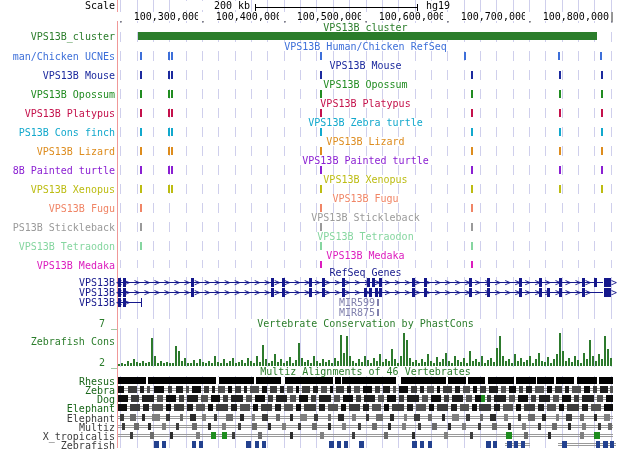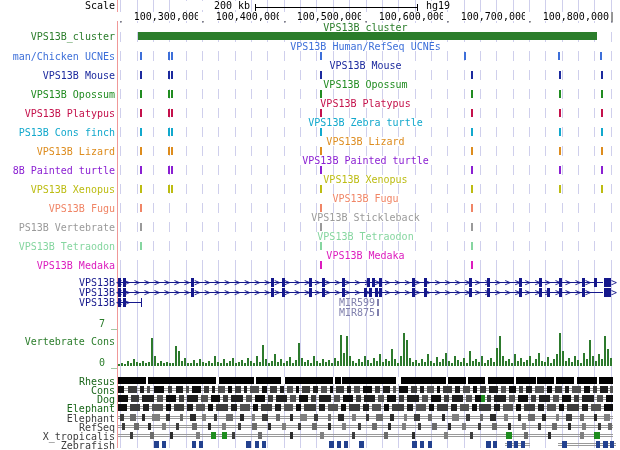--- a/index.html
+++ b/index.html
@@ -69,21 +69,21 @@
       <div class="t right wbg" style="left: 34px; top: 12px; width: 90px;">|</div>
       <div class="t right wbg" style="left: 116px; top: 12px; width: 90px;">100,300,000|</div>
       <div class="t right wbg" style="left: 198px; top: 12px; width: 90px;">100,400,000|</div>
       <div class="t right wbg" style="left: 279px; top: 12px; width: 90px;">100,500,000|</div>
       <div class="t right wbg" style="left: 361px; top: 12px; width: 90px;">100,600,000|</div>
       <div class="t right wbg" style="left: 443px; top: 12px; width: 90px;">100,700,000|</div>
       <div class="t right wbg" style="left: 525px; top: 12px; width: 90px;">100,800,000|</div>
       <div class="t center" style="top: 23px; color: rgb(43, 125, 43);">VPS13B_cluster</div>
       <div class="t right" style="left: 0px; top: 32px; width: 115px; color: rgb(43, 125, 43);">VPS13B_cluster</div>
       <div class="abs" style="left: 138px; top: 32px; width: 459px; height: 8px; background: rgb(43, 125, 43); z-index: 2;"></div>
-      <div class="t center" style="top: 42px; color: rgb(61, 111, 217);">VPS13B Human/RefSeq UCNEs</div>
+      <div class="t center" style="top: 42px; color: rgb(61, 111, 217);">VPS13B Human/Chicken RefSeq</div>
       <div class="t right" style="left: 0px; top: 52px; width: 115px; color: rgb(61, 111, 217);">man/Chicken UCNEs</div>
       <div class="tick" style="left: 140px; top: 52px; background: rgb(61, 111, 217);"></div>
       <div class="tick" style="left: 168px; top: 52px; background: rgb(61, 111, 217);"></div>
       <div class="tick" style="left: 171px; top: 52px; background: rgb(61, 111, 217);"></div>
       <div class="tick" style="left: 320px; top: 52px; background: rgb(61, 111, 217);"></div>
       <div class="tick" style="left: 464px; top: 52px; background: rgb(61, 111, 217);"></div>
       <div class="tick" style="left: 558px; top: 52px; background: rgb(61, 111, 217);"></div>
       <div class="tick" style="left: 600px; top: 52px; background: rgb(61, 111, 217);"></div>
       <div class="t center" style="top: 61px; color: rgb(28, 42, 158);">VPS13B Mouse</div>
       <div class="t right" style="left: 0px; top: 71px; width: 115px; color: rgb(28, 42, 158);">VPS13B Mouse</div>
@@ -147,21 +147,21 @@
       <div class="tick" style="left: 320px; top: 185px; background: rgb(188, 188, 18);"></div>
       <div class="tick" style="left: 471px; top: 185px; background: rgb(188, 188, 18);"></div>
       <div class="tick" style="left: 559px; top: 185px; background: rgb(188, 188, 18);"></div>
       <div class="tick" style="left: 601px; top: 185px; background: rgb(188, 188, 18);"></div>
       <div class="t center" style="top: 194px; color: rgb(240, 133, 102);">VPS13B Fugu</div>
       <div class="t right" style="left: 0px; top: 204px; width: 115px; color: rgb(240, 133, 102);">VPS13B Fugu</div>
       <div class="tick" style="left: 140px; top: 204px; background: rgb(240, 133, 102);"></div>
       <div class="tick" style="left: 320px; top: 204px; background: rgb(240, 133, 102);"></div>
       <div class="tick" style="left: 471px; top: 204px; background: rgb(240, 133, 102);"></div>
       <div class="t center" style="top: 213px; color: rgb(154, 154, 154);">VPS13B Stickleback</div>
-      <div class="t right" style="left: 0px; top: 223px; width: 115px; color: rgb(154, 154, 154);">PS13B Vertebrate</div>
+      <div class="t right" style="left: 0px; top: 223px; width: 115px; color: rgb(154, 154, 154);">PS13B Stickleback</div>
       <div class="tick" style="left: 140px; top: 223px; background: rgb(154, 154, 154);"></div>
       <div class="tick" style="left: 320px; top: 223px; background: rgb(154, 154, 154);"></div>
       <div class="tick" style="left: 471px; top: 223px; background: rgb(154, 154, 154);"></div>
       <div class="t center" style="top: 232px; color: rgb(134, 214, 160);">VPS13B Tetraodon</div>
       <div class="t right" style="left: 0px; top: 242px; width: 115px; color: rgb(134, 214, 160);">VPS13B Tetraodon</div>
       <div class="tick" style="left: 140px; top: 242px; background: rgb(134, 214, 160);"></div>
       <div class="tick" style="left: 320px; top: 242px; background: rgb(134, 214, 160);"></div>
       <div class="tick" style="left: 471px; top: 242px; background: rgb(134, 214, 160);"></div>
       <div class="t center" style="top: 251px; color: rgb(220, 28, 190);">VPS13B Medaka</div>
       <div class="t right" style="left: 0px; top: 261px; width: 115px; color: rgb(220, 28, 190);">VPS13B Medaka</div>
@@ -406,21 +406,21 @@
       <div class="abs" style="left: 341px; top: 377px; width: 1px; height: 7px; background: rgb(255, 255, 255); z-index: 3;"></div>
       <div class="abs" style="left: 396px; top: 377px; width: 5px; height: 7px; background: rgb(255, 255, 255); z-index: 3;"></div>
       <div class="abs" style="left: 446px; top: 377px; width: 2px; height: 7px; background: rgb(255, 255, 255); z-index: 3;"></div>
       <div class="abs" style="left: 466px; top: 377px; width: 2px; height: 7px; background: rgb(255, 255, 255); z-index: 3;"></div>
       <div class="abs" style="left: 485px; top: 377px; width: 3px; height: 7px; background: rgb(255, 255, 255); z-index: 3;"></div>
       <div class="abs" style="left: 514px; top: 377px; width: 2px; height: 7px; background: rgb(255, 255, 255); z-index: 3;"></div>
       <div class="abs" style="left: 536px; top: 377px; width: 1px; height: 7px; background: rgb(255, 255, 255); z-index: 3;"></div>
       <div class="abs" style="left: 554px; top: 377px; width: 2px; height: 7px; background: rgb(255, 255, 255); z-index: 3;"></div>
       <div class="abs" style="left: 574px; top: 377px; width: 3px; height: 7px; background: rgb(255, 255, 255); z-index: 3;"></div>
       <div class="abs" style="left: 597px; top: 377px; width: 2px; height: 7px; background: rgb(255, 255, 255); z-index: 3;"></div>
-      <div class="t right" style="left: 0px; top: 386px; width: 115px; color: rgb(26, 102, 26);">Cons</div>
+      <div class="t right" style="left: 0px; top: 386px; width: 115px; color: rgb(26, 102, 26);">Zebra</div>
       <div class="mline" style="left: 118px; top: 388px; width: 495px;"></div>
       <div class="mline" style="left: 118px; top: 390px; width: 495px;"></div>
       <div class="mblock" style="left: 118px; top: 386px; width: 6px; height: 7px; background: rgb(13, 13, 13);"></div>
       <div class="mblock" style="left: 128px; top: 386px; width: 9px; height: 7px; background: rgb(60, 60, 60);"></div>
       <div class="mblock" style="left: 140px; top: 386px; width: 4px; height: 7px; background: rgb(31, 31, 31);"></div>
       <div class="mblock" style="left: 147px; top: 386px; width: 3px; height: 7px; background: rgb(82, 82, 82);"></div>
       <div class="mblock" style="left: 154px; top: 386px; width: 10px; height: 7px; background: rgb(13, 13, 13);"></div>
       <div class="mblock" style="left: 168px; top: 386px; width: 4px; height: 7px; background: rgb(60, 60, 60);"></div>
       <div class="mblock" style="left: 176px; top: 386px; width: 7px; height: 7px; background: rgb(31, 31, 31);"></div>
       <div class="mblock" style="left: 186px; top: 386px; width: 3px; height: 7px; background: rgb(82, 82, 82);"></div>
@@ -605,21 +605,21 @@
       <div class="mblock" style="left: 490px; top: 414px; width: 6px; height: 7px; background: rgb(42, 42, 42);"></div>
       <div class="mblock" style="left: 504px; top: 414px; width: 4px; height: 7px; background: rgb(128, 128, 128);"></div>
       <div class="mblock" style="left: 518px; top: 414px; width: 3px; height: 7px; background: rgb(60, 60, 60);"></div>
       <div class="mblock" style="left: 528px; top: 414px; width: 7px; height: 7px; background: rgb(107, 107, 107);"></div>
       <div class="mblock" style="left: 542px; top: 414px; width: 4px; height: 7px; background: rgb(42, 42, 42);"></div>
       <div class="mblock" style="left: 556px; top: 414px; width: 3px; height: 7px; background: rgb(128, 128, 128);"></div>
       <div class="mblock" style="left: 566px; top: 414px; width: 6px; height: 7px; background: rgb(60, 60, 60);"></div>
       <div class="mblock" style="left: 580px; top: 414px; width: 4px; height: 7px; background: rgb(107, 107, 107);"></div>
       <div class="mblock" style="left: 594px; top: 414px; width: 3px; height: 7px; background: rgb(42, 42, 42);"></div>
       <div class="mblock" style="left: 604px; top: 414px; width: 6px; height: 7px; background: rgb(128, 128, 128);"></div>
-      <div class="t right" style="left: 0px; top: 423px; width: 115px; color: rgb(61, 61, 61);">RefSeq</div>
+      <div class="t right" style="left: 0px; top: 423px; width: 115px; color: rgb(61, 61, 61);">Multiz</div>
       <div class="mline" style="left: 118px; top: 425px; width: 495px;"></div>
       <div class="mline" style="left: 118px; top: 427px; width: 495px;"></div>
       <div class="mblock" style="left: 122px; top: 423px; width: 3px; height: 7px; background: rgb(60, 60, 60);"></div>
       <div class="mblock" style="left: 134px; top: 423px; width: 5px; height: 7px; background: rgb(107, 107, 107);"></div>
       <div class="mblock" style="left: 148px; top: 423px; width: 3px; height: 7px; background: rgb(42, 42, 42);"></div>
       <div class="mblock" style="left: 162px; top: 423px; width: 4px; height: 7px; background: rgb(128, 128, 128);"></div>
       <div class="mblock" style="left: 176px; top: 423px; width: 3px; height: 7px; background: rgb(60, 60, 60);"></div>
       <div class="mblock" style="left: 192px; top: 423px; width: 5px; height: 7px; background: rgb(107, 107, 107);"></div>
       <div class="mblock" style="left: 208px; top: 423px; width: 3px; height: 7px; background: rgb(42, 42, 42);"></div>
       <div class="mblock" style="left: 222px; top: 423px; width: 4px; height: 7px; background: rgb(128, 128, 128);"></div>
@@ -695,16 +695,19 @@
       <div class="mblock" style="left: 493px; top: 441px; width: 4px; height: 7px; background: rgb(35, 65, 143);"></div>
       <div class="mblock" style="left: 507px; top: 441px; width: 5px; height: 7px; background: rgb(35, 65, 143);"></div>
       <div class="mblock" style="left: 514px; top: 441px; width: 4px; height: 7px; background: rgb(35, 65, 143);"></div>
       <div class="mblock" style="left: 521px; top: 441px; width: 4px; height: 7px; background: rgb(35, 65, 143);"></div>
       <div class="mblock" style="left: 562px; top: 441px; width: 5px; height: 7px; background: rgb(35, 65, 143);"></div>
       <div class="mblock" style="left: 596px; top: 441px; width: 4px; height: 7px; background: rgb(35, 65, 143);"></div>
       <div class="mblock" style="left: 603px; top: 441px; width: 5px; height: 7px; background: rgb(35, 65, 143);"></div>
       <div class="mblock" style="left: 610px; top: 441px; width: 4px; height: 7px; background: rgb(35, 65, 143);"></div>
     </div>
 
+  <span class="t center" style="top:268px;color:#15188c">RefSeq Genes</span>
   <span class="t right wbg" style="left:0;top:319px;width:117px;color:#2b7d2b">7 _</span>
-  <span class="t right" style="left:0;top:337px;width:115px;color:#2b7d2b">Vertebrate Cons</span>
-  <span class="t right wbg" style="left:0;top:358px;width:117px;color:#2b7d2b">0 _</span>
+  <span class="t center" style="top:319px;color:#2b7d2b">Vertebrate Conservation by PhastCons</span>
+  <span class="t right" style="left:0;top:337px;width:115px;color:#2b7d2b">Zebrafish Cons</span>
+  <span class="t right wbg" style="left:0;top:358px;width:117px;color:#2b7d2b">2 _</span>
+  <span class="t center" style="top:367px;color:#2b7d2b">Multiz Alignments of 46 Vertebrates</span>
 </div>
 
 </body></html>

